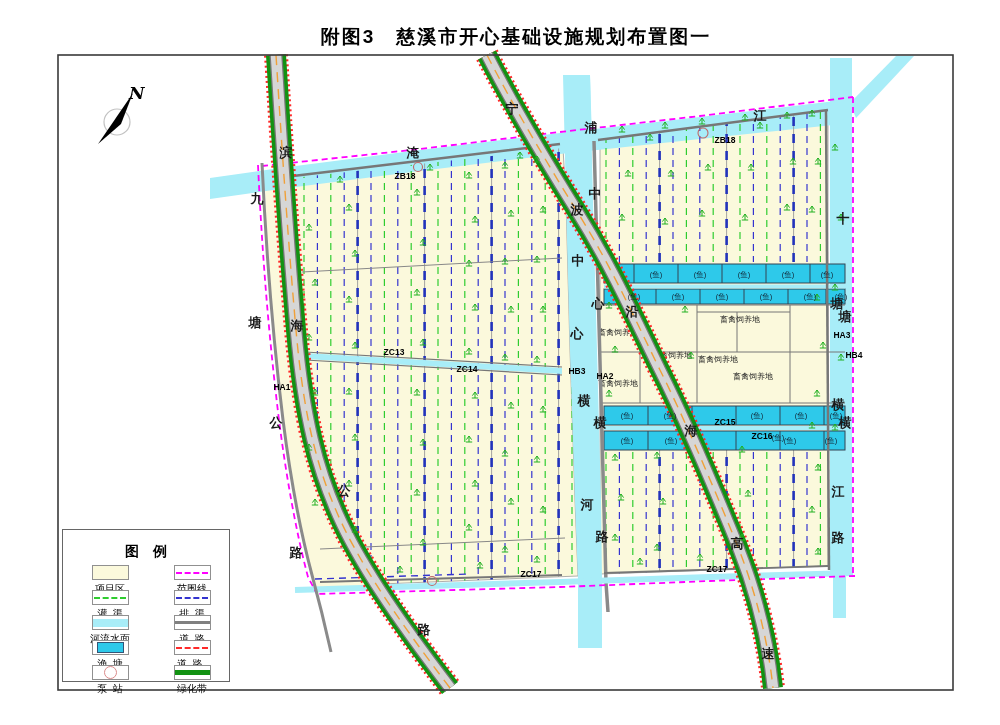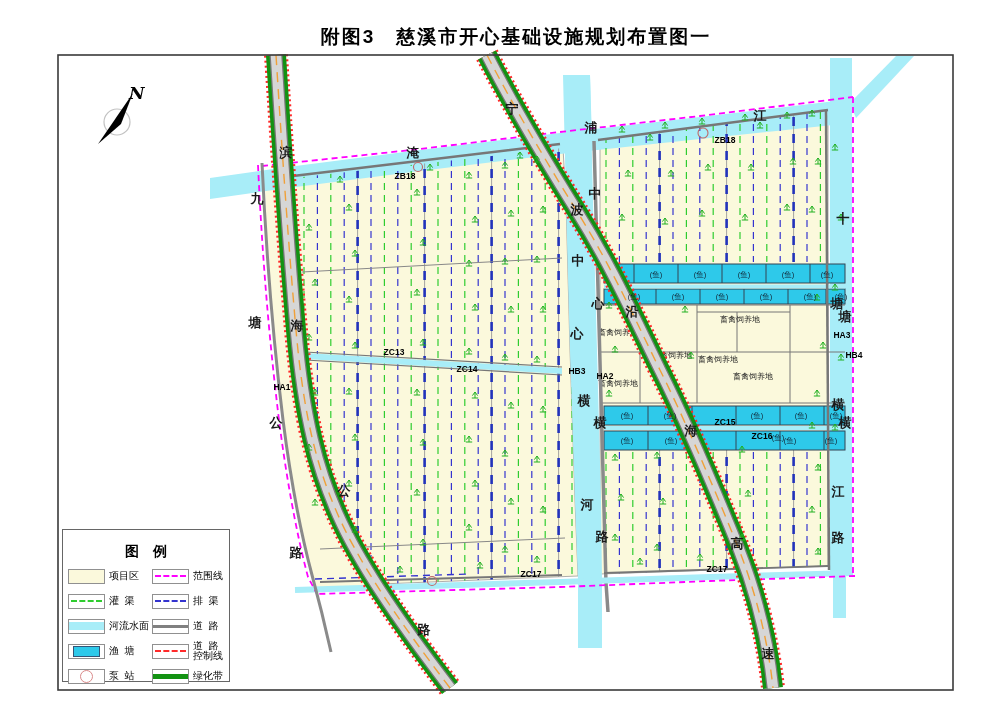--- a/index.html
+++ b/index.html
@@ -6,21 +6,21 @@
   body{width:1000px;height:725px;position:relative;background:#fff;overflow:hidden;
        font-family:"Liberation Sans","DejaVu Sans",sans-serif;}
   .title{position:absolute;top:24px;left:16px;width:100%;text-align:center;
          font-size:19px;font-weight:bold;letter-spacing:2px;color:#000;}
   svg.map{position:absolute;left:0;top:0;}
   .legend{position:absolute;left:62px;top:529px;width:168px;height:153px;
           border:1px solid #666;background:#fff;z-index:5;box-sizing:border-box;padding-top:10px;}
   .legend-title{text-align:center;font-size:14px;font-weight:bold;color:#000;
                 letter-spacing:14px;text-indent:14px;margin:3px 0 4px 0;}
   .lg-grid{display:grid;grid-template-columns:84px 80px;row-gap:3px;padding:0 0 0 5px;}
-  .lg-item{display:flex;align-items:center;gap:4px;height:22px;}
+  .lg-item{display:flex;align-items:center;gap:4px;height:22px;flex-direction:column;}
   .lg-swatch{width:37px;height:15px;border:1px solid #909090;background:#fff;
              display:flex;align-items:center;justify-content:center;flex:0 0 auto;box-sizing:border-box;}
   .lg-label{font-size:10px;color:#000;line-height:1.05;white-space:pre;}
   .sw-area-cream{background:#FBF9DC;}
   .dash{width:90%;height:0;}
   .sw-dash-magenta .dash{border-top:2px dashed #FF00FF;}
   .sw-dash-green  .dash{border-top:2px dashed #2FCC2F;}
   .sw-dash-blue   .dash{border-top:2px dashed #3434CF;}
   .sw-dash-red    .dash{border-top:2px dashed #FF2A2A;}
   .bar{width:100%;}

